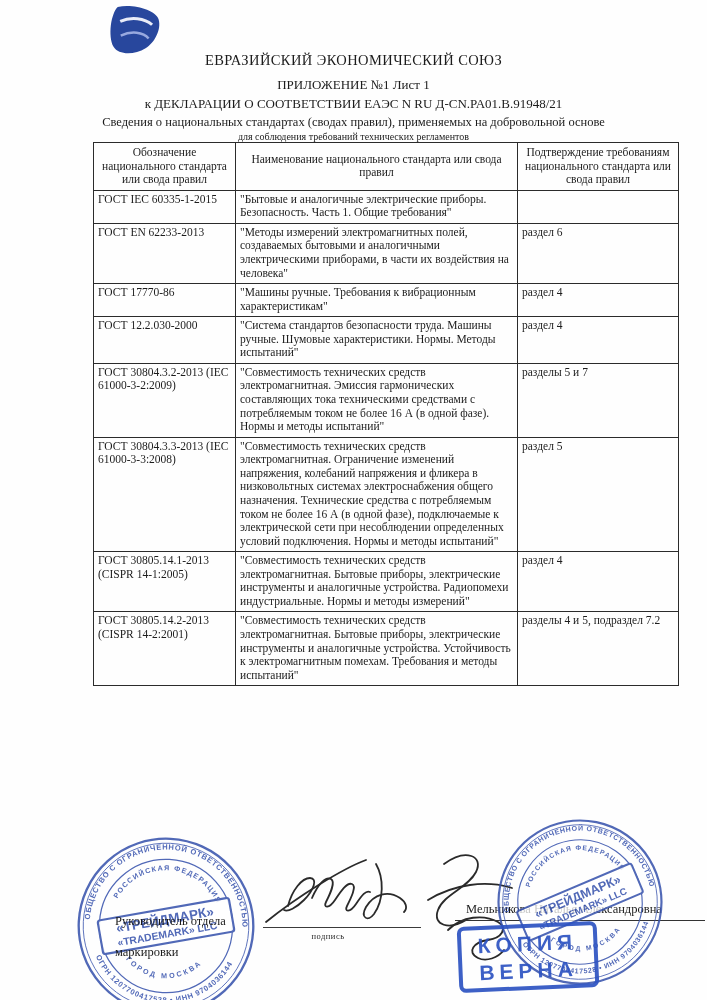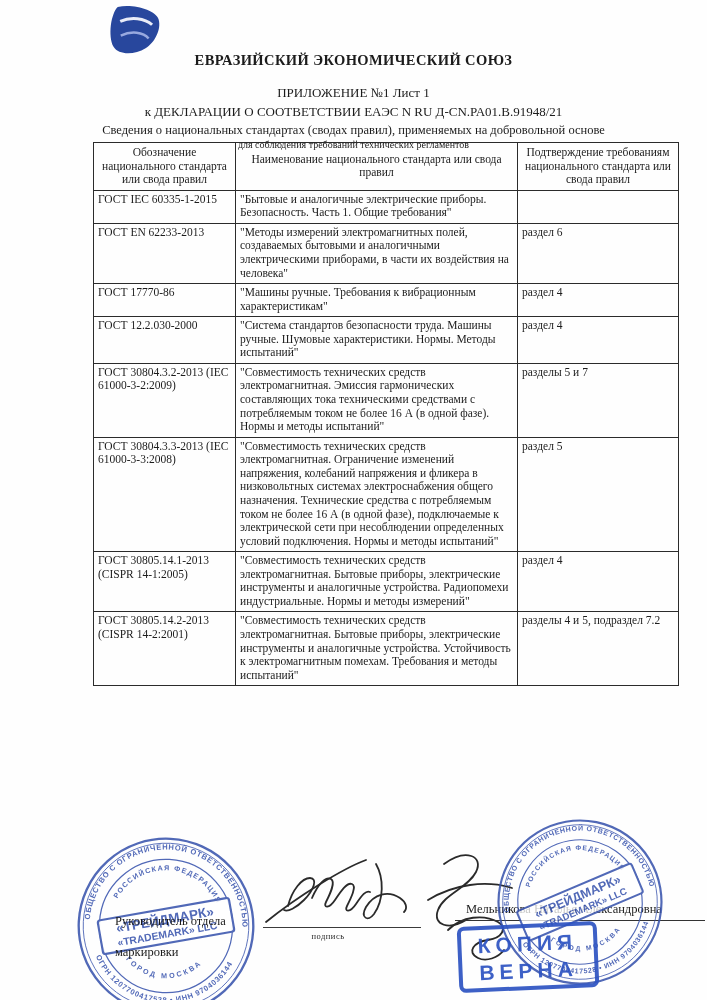--- a/index.html
+++ b/index.html
@@ -3,22 +3,22 @@
 <meta charset="utf-8">
 <style>
   html,body { margin:0; padding:0; background:#888; }
   .page {
     position:relative; width:707px; height:1000px; margin:0 auto;
     background:#fefefe; overflow:hidden;
     font-family:"Liberation Serif", serif; color:#1c1c1c;
   }
   
   .doc-header { position:absolute; top:52px; left:0; right:0; text-align:center; }
-  .h-union { font-size:14.5px; font-weight:bold; letter-spacing:.4px; }
-  .h-appendix { font-size:13px; margin-top:16px; }
+  .h-union { font-size:14.5px; font-weight:normal; letter-spacing:.4px; }
+  .h-appendix { font-size:13px; margin-top:8px; }
   .h-declaration { font-size:13px; margin-top:3px; }
   .h-sub { font-size:12.5px; margin-top:3px;text-align:center; }
   .h-sub2 { font-size:10px; margin-top:1px; }
   
   table.std { position:absolute; left:93px; top:142px; width:585px;
     border-collapse:collapse; table-layout:fixed; font-size:11.5px; line-height:1.18; }
   table.std th, table.std td { border:1.5px solid #2b2b2b; vertical-align:top;
     padding:2px 5px 3px 4px; word-wrap:break-word; }
   table.std th { font-weight:normal; text-align:center; vertical-align:middle; padding:3px 6px; }
   td.col-code { padding-right:8px; }

